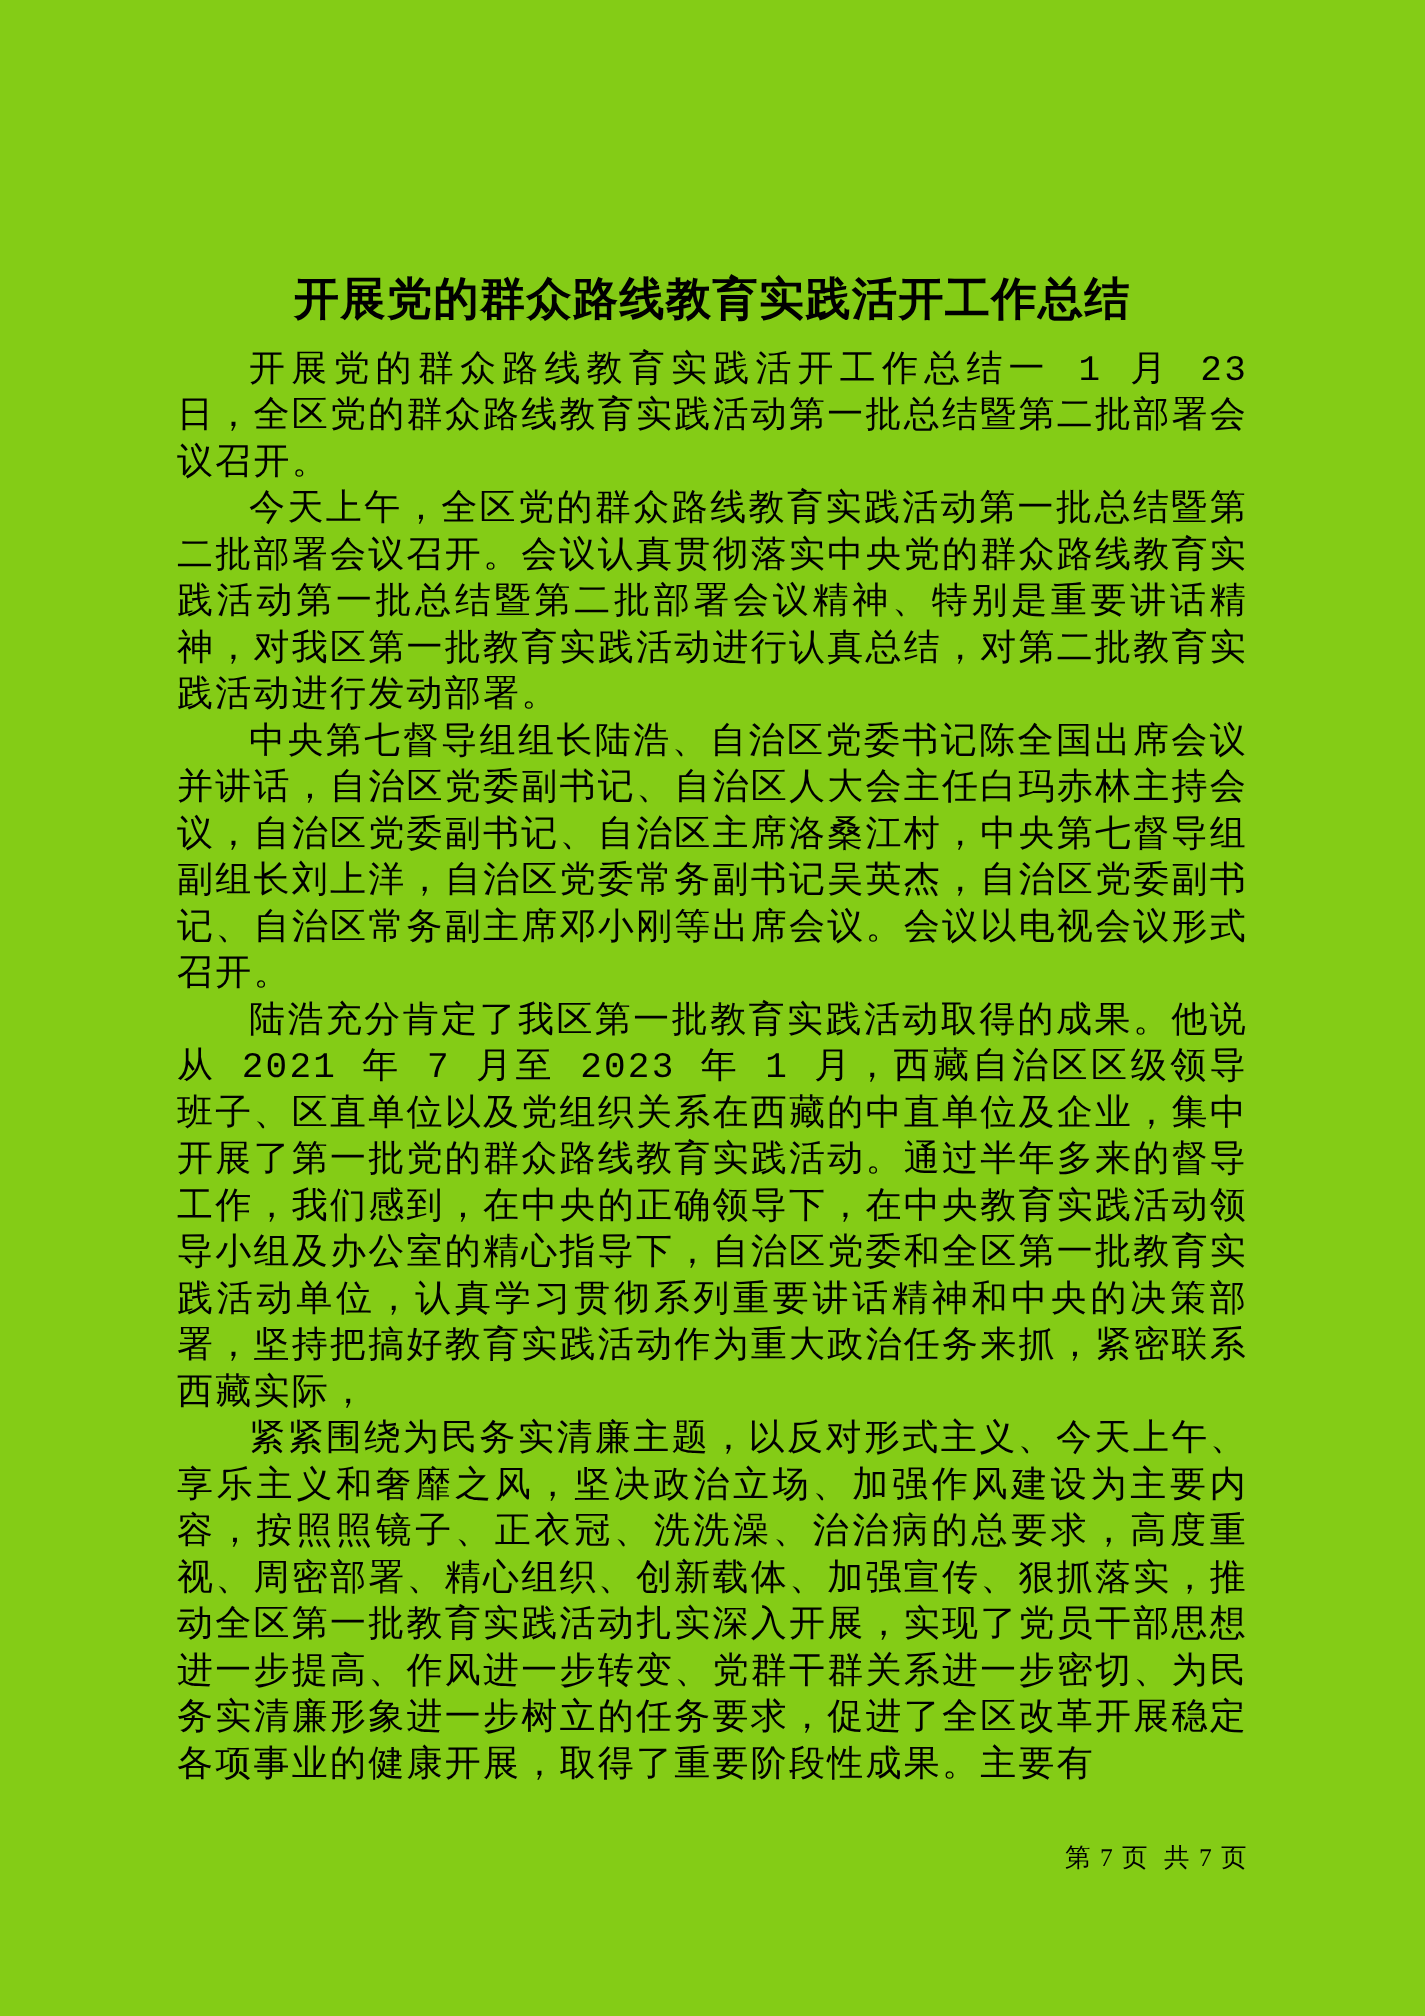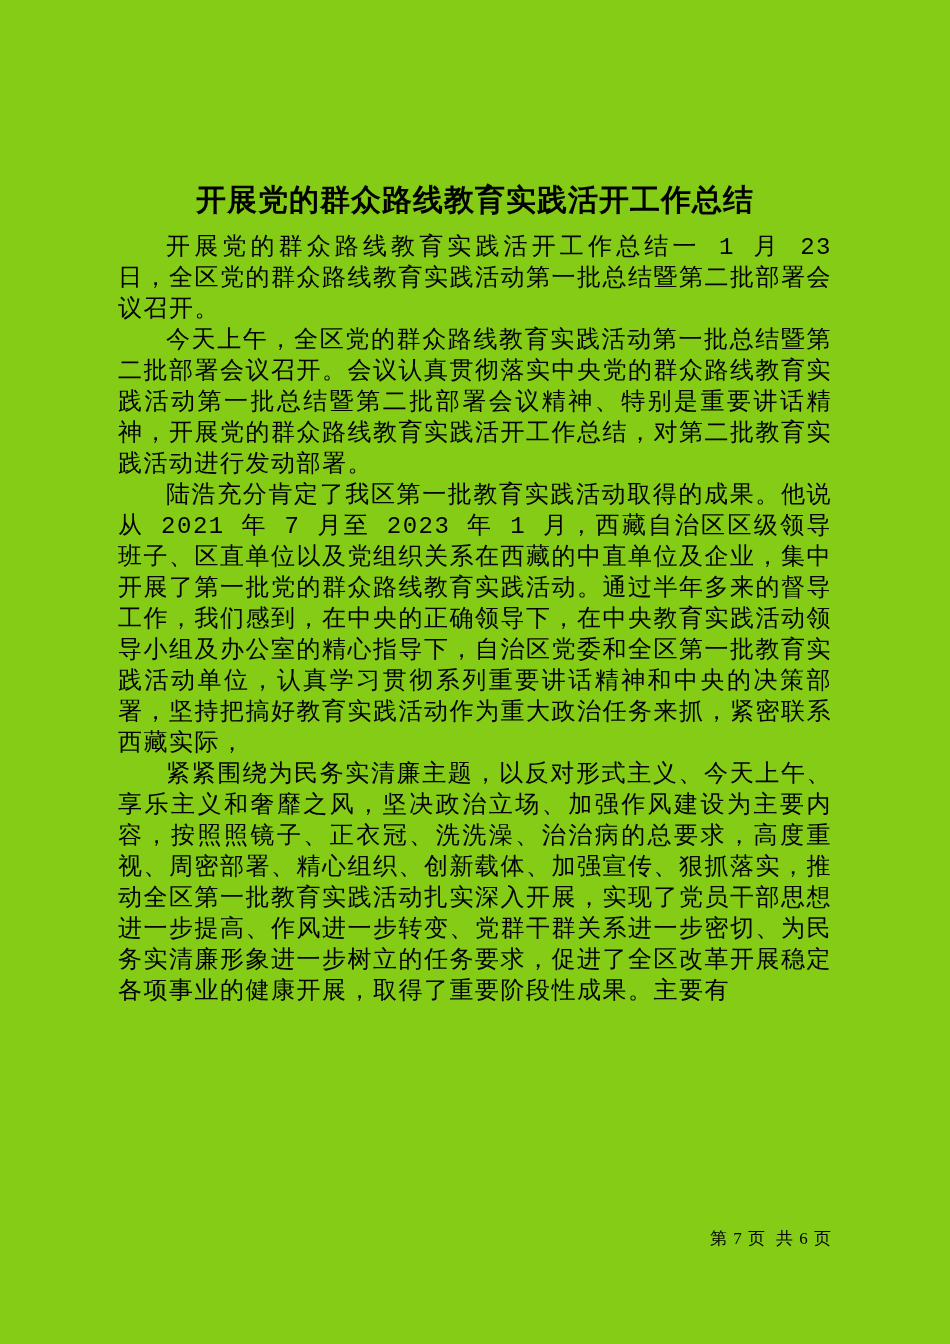--- a/index.html
+++ b/index.html
@@ -63,21 +63,22 @@
     width: 10px;
   }
 </style>
 </head>
 <body>
 
 <div class="page">
   <div class="content">
     <h1 class="doc-title">开展党的群众路线教育实践活开工作总结</h1>
     <p class="para">开展党的群众路线教育实践活开工作总结一 1 月 23 日，全区党的群众路线教育实践活动第一批总结暨第二批部署会议召开。</p>
-    <p class="para">今天上午，全区党的群众路线教育实践活动第一批总结暨第二批部署会议召开。会议认真贯彻落实中央党的群众路线教育实践活动第一批总结暨第二批部署会议精神、特别是重要讲话精神，开展党的群众路线教育实践活开工作总结，对第二批教育实践活动进行发动部署。</p>
+    <p class="para">今天上午，全区党的群众路线教育实践活动第一批总结暨第二批部署会议召开。会议认真贯彻落实中央党的群众路线教育实践活动第一批总结暨第二批部署会议精神、特别是重要讲话精神，对我区第一批教育实践活动进行认真总结，对第二批教育实践活动进行发动部署。</p>
+    <p class="para">中央第七督导组组长陆浩、自治区党委书记陈全国出席会议并讲话，自治区党委副书记、自治区人大会主任白玛赤林主持会议，自治区党委副书记、自治区主席洛桑江村，中央第七督导组副组长刘上洋，自治区党委常务副书记吴英杰，自治区党委副书记、自治区常务副主席邓小刚等出席会议。会议以电视会议形式召开。</p>
     <p class="para">陆浩充分肯定了我区第一批教育实践活动取得的成果。他说从 2021 年 7 月至 2023 年 1 月，西藏自治区区级领导班子、区直单位以及党组织关系在西藏的中直单位及企业，集中开展了第一批党的群众路线教育实践活动。通过半年多来的督导工作，我们感到，在中央的正确领导下，在中央教育实践活动领导小组及办公室的精心指导下，自治区党委和全区第一批教育实践活动单位，认真学习贯彻系列重要讲话精神和中央的决策部署，坚持把搞好教育实践活动作为重大政治任务来抓，紧密联系西藏实际，</p>
     <p class="para">紧紧围绕为民务实清廉主题，以反对形式主义、今天上午、享乐主义和奢靡之风，坚决政治立场、加强作风建设为主要内容，按照照镜子、正衣冠、洗洗澡、治治病的总要求，高度重视、周密部署、精心组织、创新载体、加强宣传、狠抓落实，推动全区第一批教育实践活动扎实深入开展，实现了党员干部思想进一步提高、作风进一步转变、党群干群关系进一步密切、为民务实清廉形象进一步树立的任务要求，促进了全区改革开展稳定各项事业的健康开展，取得了重要阶段性成果。主要有</p>
   </div>
 
   <div class="page-footer">
-    <span>第 7 页</span><span class="sep"></span><span>共 6 页</span>
+    <span>第 7 页</span><span class="sep"></span><span>共 7 页</span>
   </div>
 </div>
 
 </body></html>

